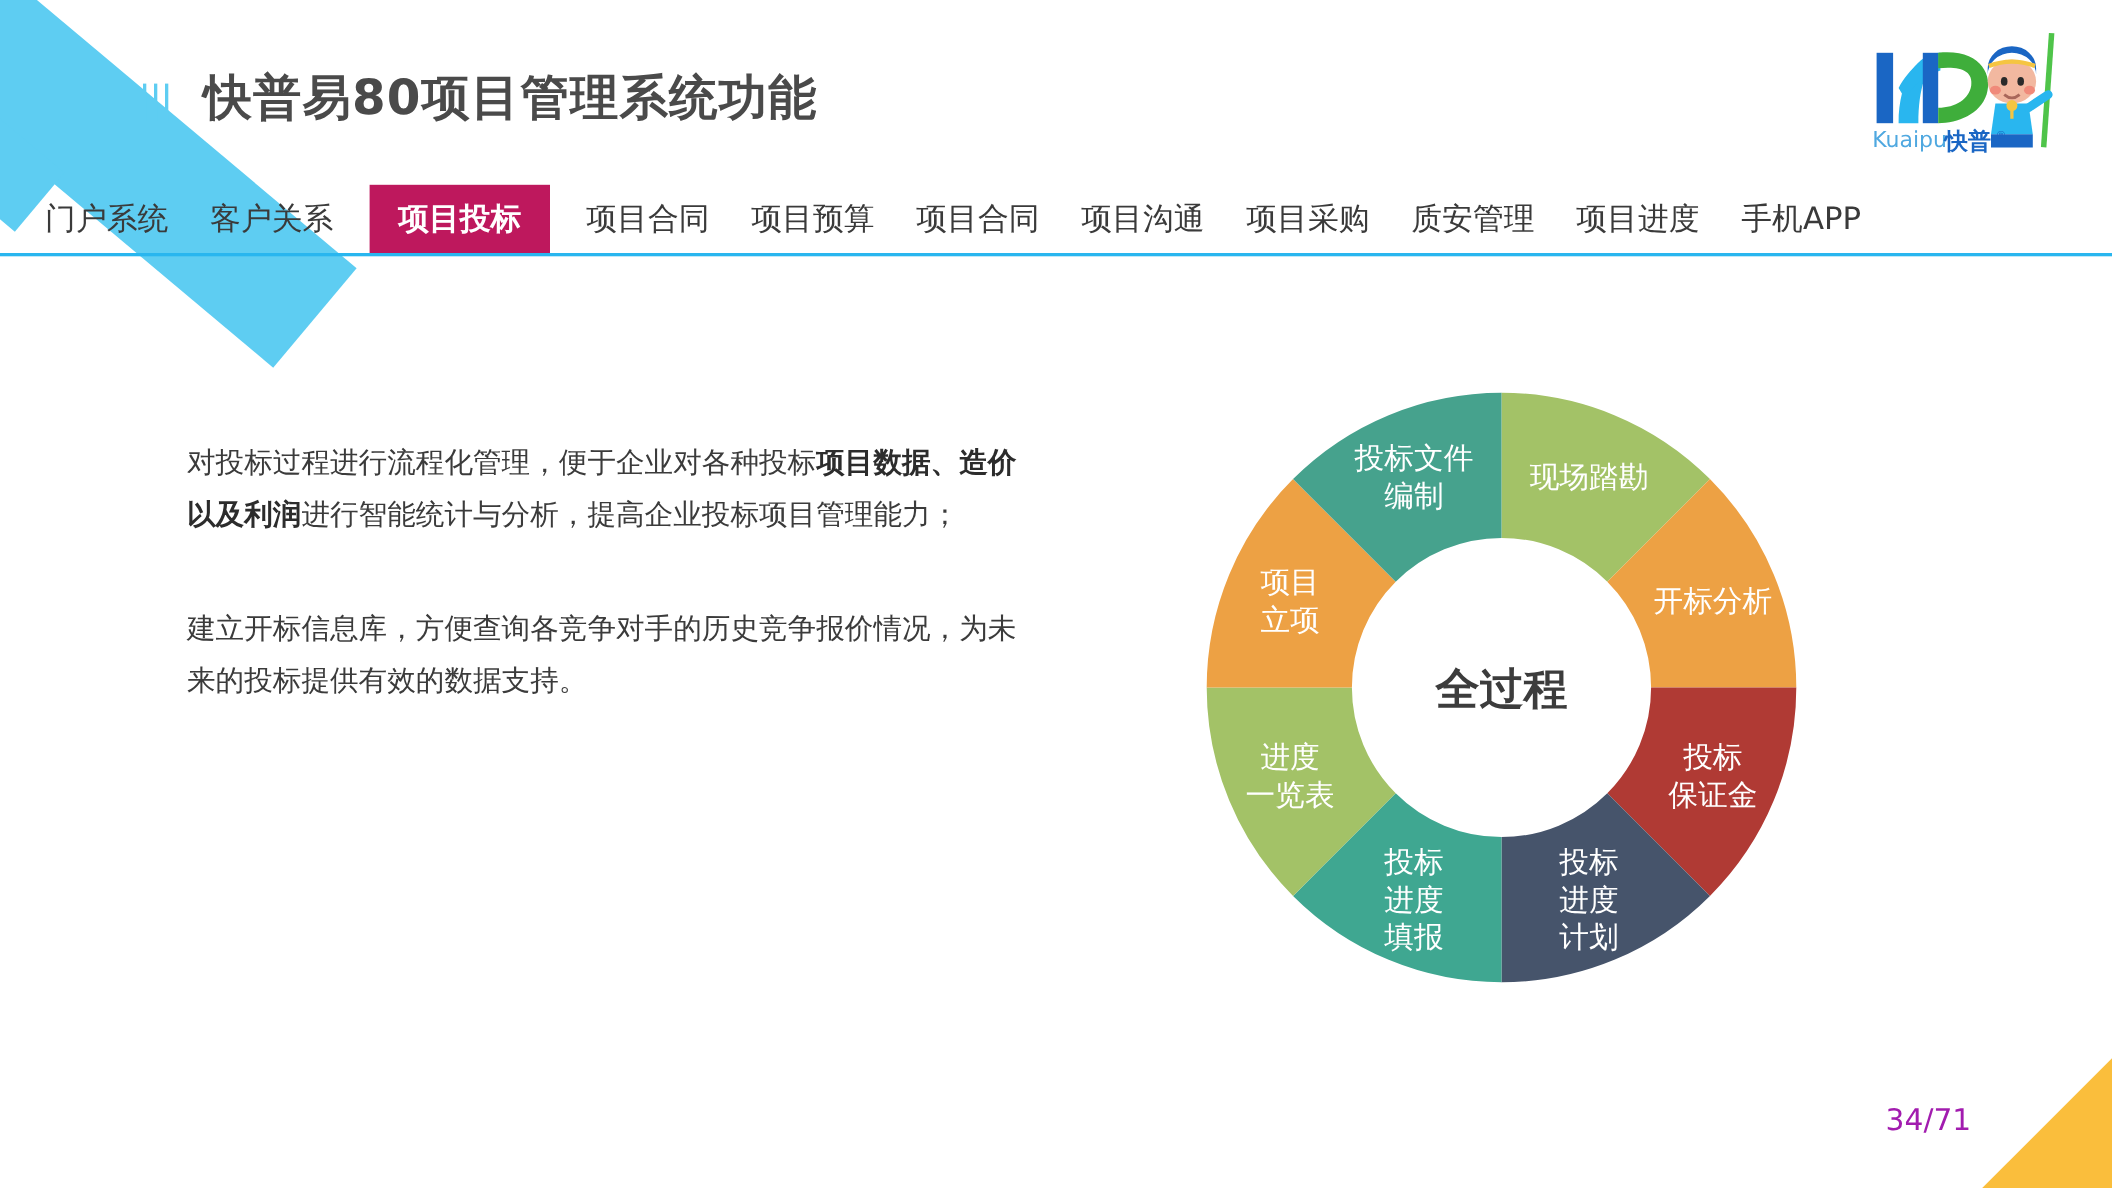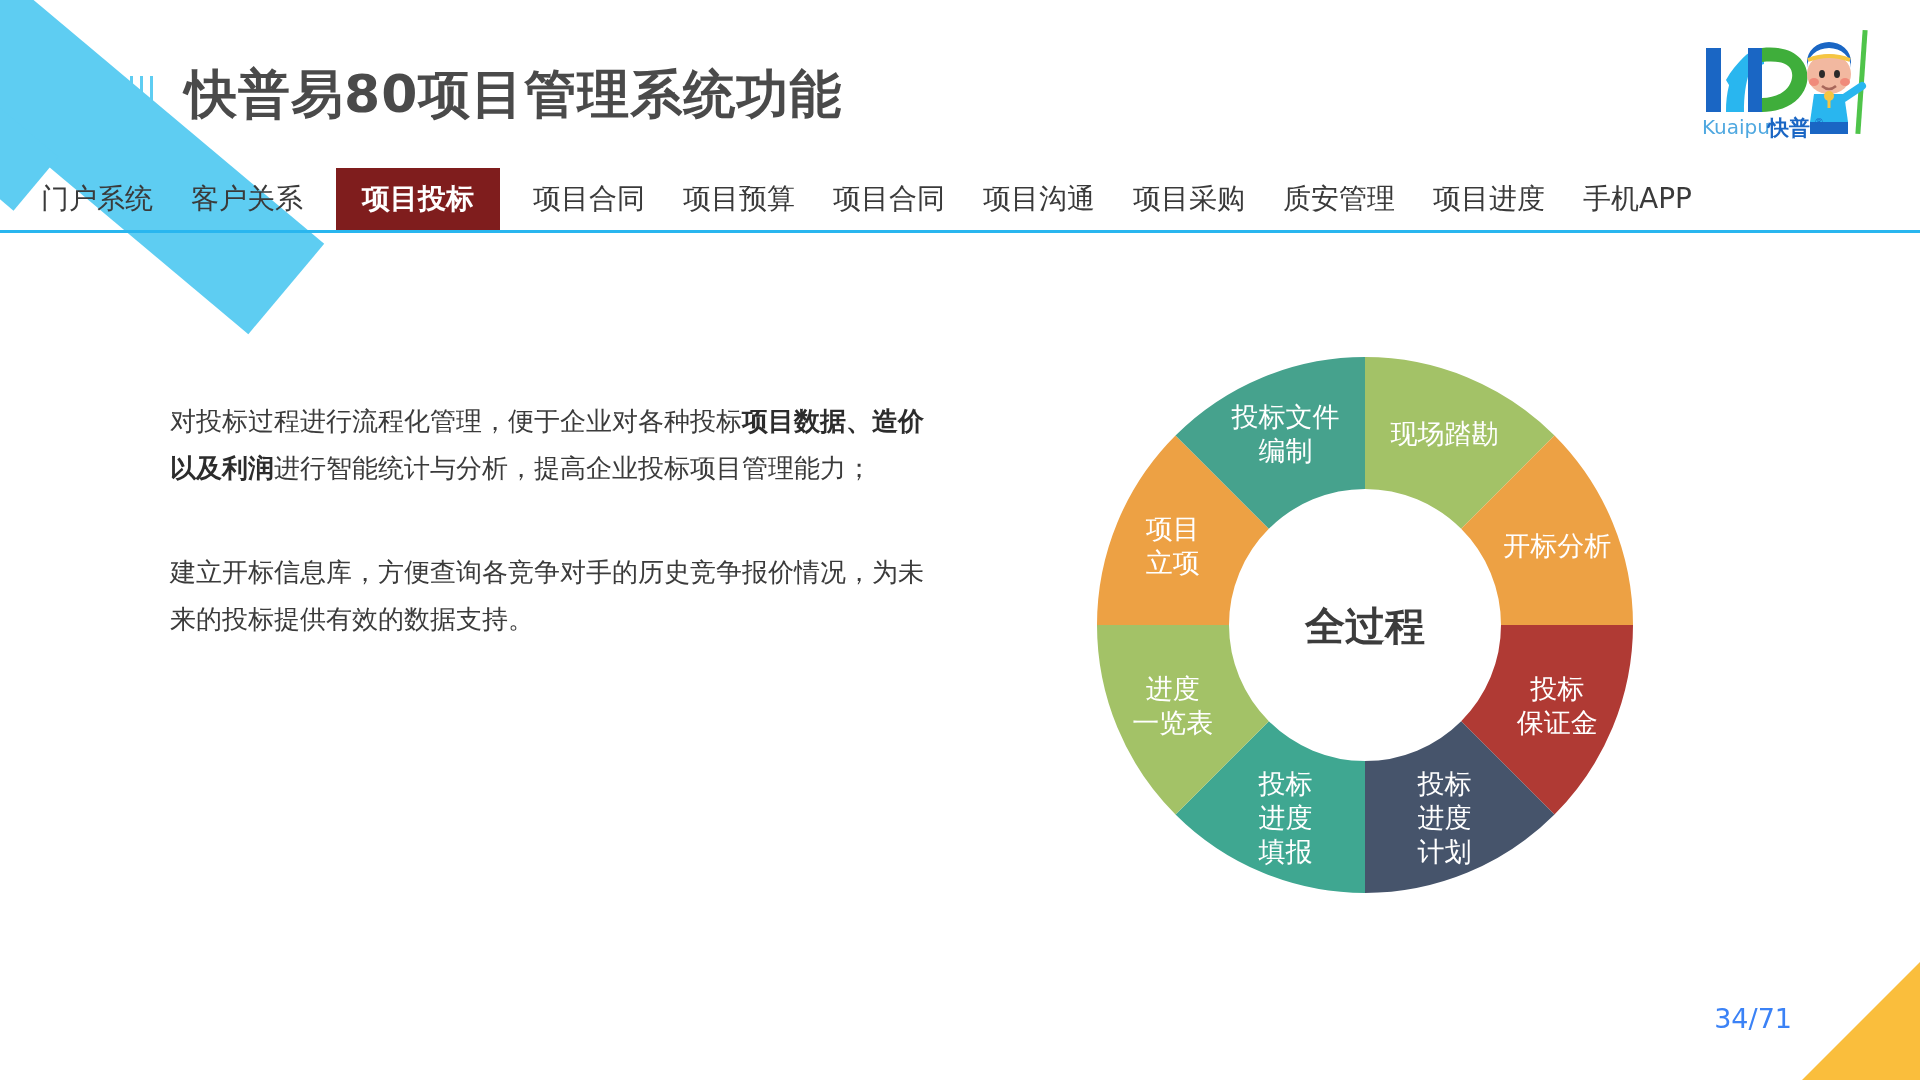--- a/index.html
+++ b/index.html
@@ -39,21 +39,21 @@
   .header{
     position:absolute;left:0;top:24px;width:1920px;height:92px;
   }
   .title-bars{
     position:absolute;left:130px;top:52px;
     display:flex;gap:7px;
   }
   .title-bars i{display:block;width:3px;height:34px;background:#5ecdf2;}
   .page-title{
     position:absolute;left:185px;top:36px;
-    font-size:52px;font-weight:bold;color:#4a4a4a;
+    font-size:44px;font-weight:bold;color:#4a4a4a;
     letter-spacing:1px;white-space:nowrap;
     font-family:"DejaVu Sans","Liberation Sans",sans-serif;
   }
 
   
   .logo{
     position:absolute;right:28px;top:22px;
     width:196px;height:120px;
   }
 
@@ -69,21 +69,21 @@
     display:flex;align-items:stretch;height:62px;
   }
   .nav-item{
     display:flex;align-items:center;justify-content:center;
     padding:0 19px;
     font-size:28px;color:#3a3a3a;white-space:nowrap;
     font-family:"DejaVu Sans","Liberation Sans",sans-serif;
     cursor:pointer;
   }
   .nav-item.active{
-    background:#7f1d1d;color:#ffffff;font-weight:bold;
+    background:#be185d;color:#ffffff;font-weight:bold;
     padding:0 26px;
     margin:0 14px;
   }
 
   
   .copy{
     position:absolute;left:170px;top:398px;width:760px;
     font-size:26px;line-height:1.82;color:#3b3b3b;
     font-family:"DejaVu Sans","Liberation Sans",sans-serif;
   }
@@ -104,21 +104,21 @@
   }
   .hub-label{
     fill:#3c3c3c;font-weight:bold;
     font-family:"DejaVu Sans","Liberation Sans",sans-serif;
     font-size:40px;text-anchor:middle;
   }
 
   
   .pageno{
     position:absolute;right:128px;bottom:46px;
-    font-size:27px;color:#3b82f6;
+    font-size:27px;color:#a21caf;
     font-family:"DejaVu Sans","Liberation Sans",sans-serif;
     margin-left:32px;
   }
 </style>
 </head>
 <body>
 
 <div class="slide">
 
   <div class="corner-blue"></div>

